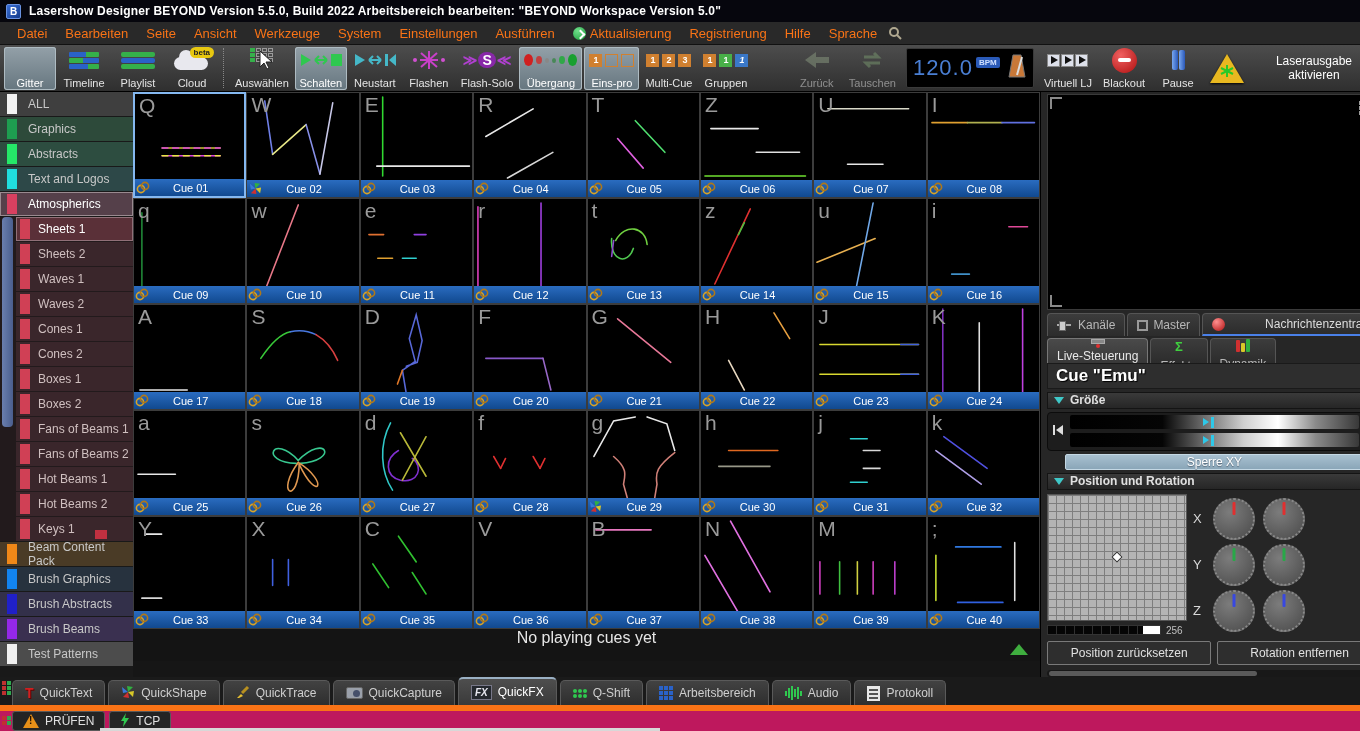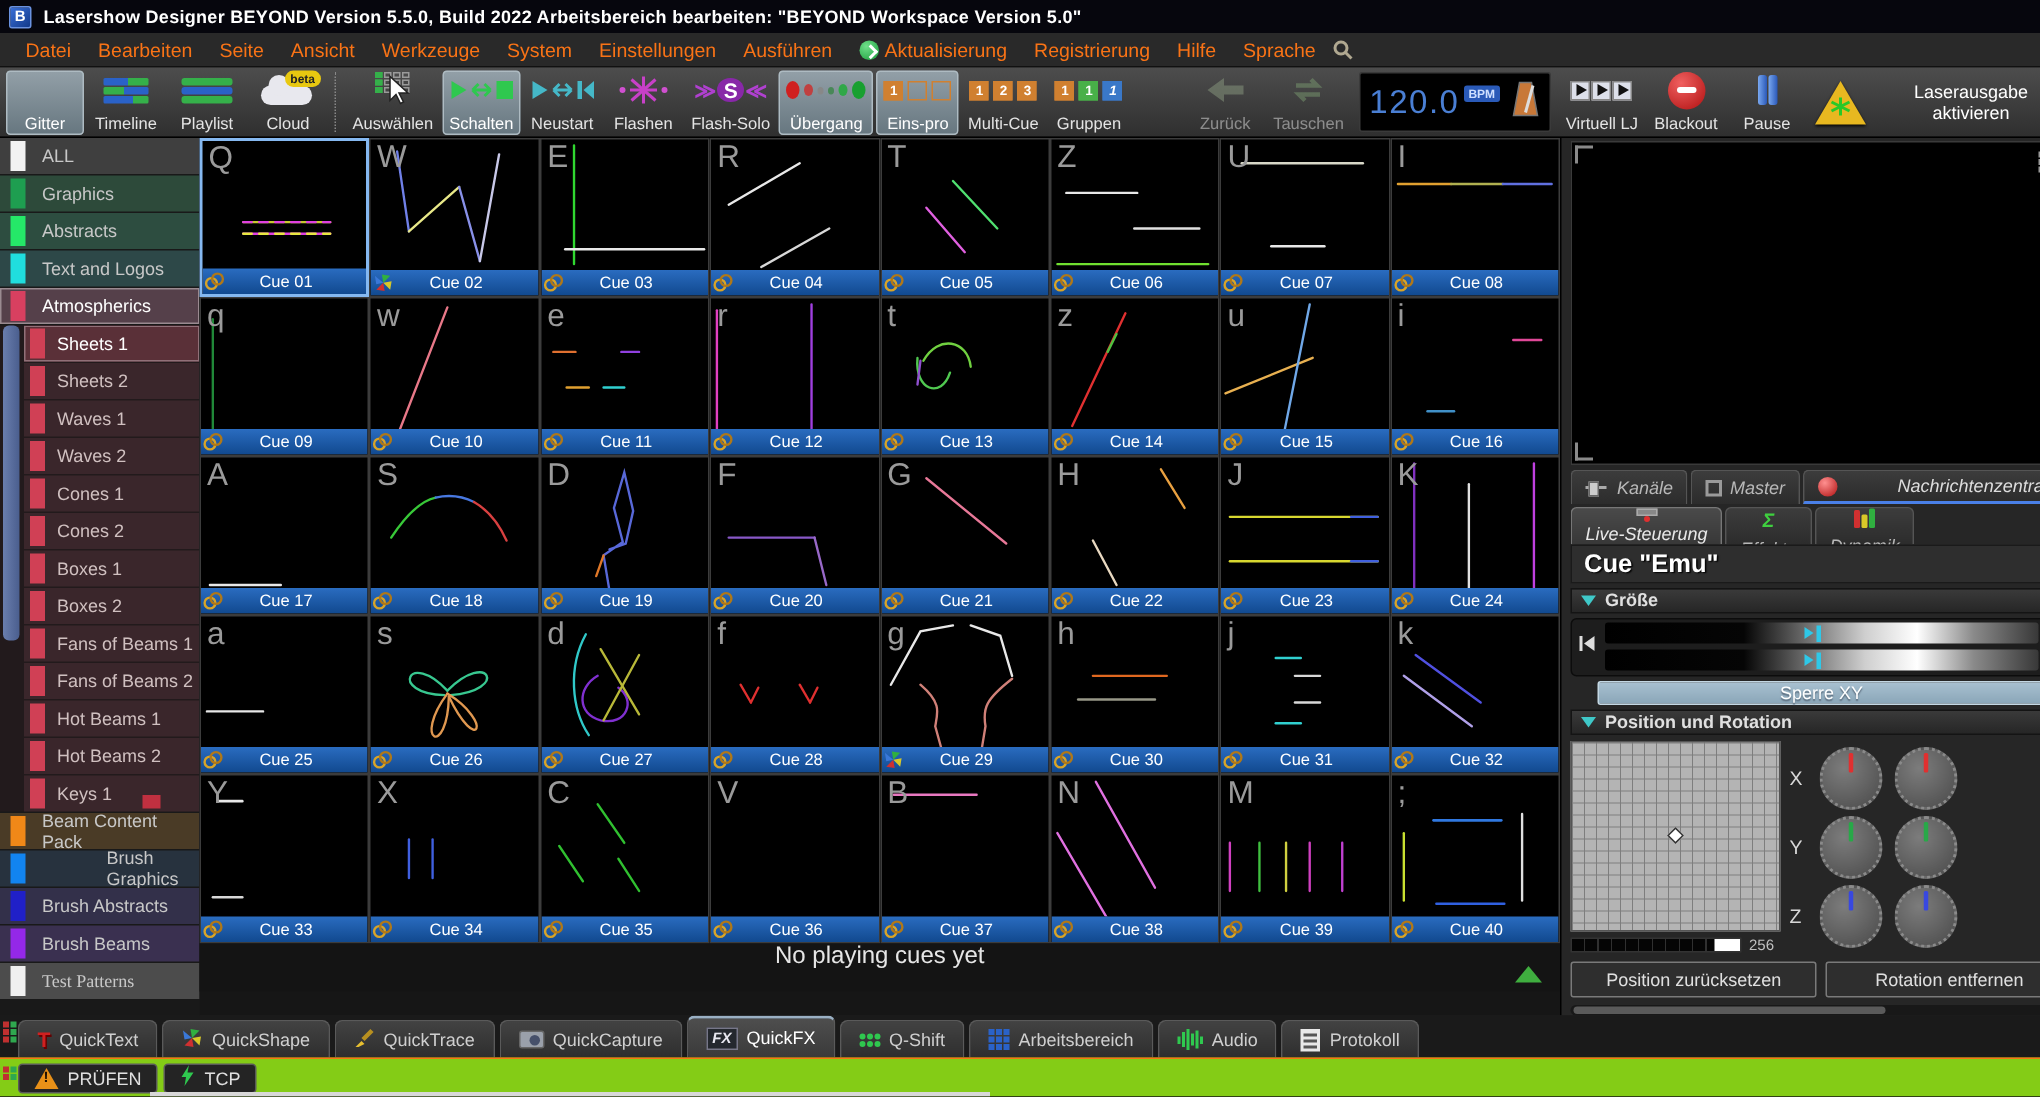--- a/index.html
+++ b/index.html
@@ -94,21 +94,21 @@
   .rp-content { flex:1 1 auto; display:flex; flex-direction:column; padding:2px 2px 0 6px; overflow:hidden; }
   .preview { height:216px; flex:0 0 216px; background:#000; border:1px solid #3a3a3a; position:relative; margin-bottom:3px; }
   .pv-corner { position:absolute; width:12px; height:12px; border-color:#8a8a8a; border-style:solid; border-width:0; }
   .pv-tl { left:2px; top:2px; border-left-width:2px; border-top-width:2px; }
   .pv-tr { right:2px; top:2px; border-right-width:2px; border-top-width:2px; }
   .pv-bl { left:2px; bottom:2px; border-left-width:2px; border-bottom-width:2px; }
   .pv-br { right:2px; bottom:2px; border-right-width:2px; border-bottom-width:2px; }
   .pv-grid-ic { position:absolute; right:8px; top:6px; display:grid; grid-template-columns:repeat(3,4px); grid-auto-rows:4px; gap:1px; }
   .pv-grid-ic i { background:#9a9a9a; }
   .rp-tabs { display:flex; gap:2px; }
-  .rp-tab { background:linear-gradient(#3c3c3c,#2c2c2c); border:1px solid #555; border-bottom:none; border-radius:4px 4px 0 0; color:#b8b8b8; font-size:12px; display:flex; align-items:center; gap:5px; padding:0 9px; height:23px;font-style:italic; }
+  .rp-tab { background:linear-gradient(#3c3c3c,#2c2c2c); border:1px solid #555; border-bottom:none; border-radius:4px 4px 0 0; color:#b8b8b8; font-size:12px; display:flex; align-items:center; gap:5px; padding:0 9px; height:23px; }
   .rp-tab.active-blue { border-bottom:2px solid #4a80e8; color:#ddd;gap:40px; }
   .rp-tab.active-raise { background:linear-gradient(#4a4a4a,#383838); color:#e8e8e8; border-color:#777; height:26px; }
   .rp-tabs.mid { margin-top:2px; }
   .rp-tabs.mid .rp-tab { height:25px;flex-direction:column; }
   .ic-slider { width:16px; height:10px; position:relative; }
   .ic-slider::before { content:""; position:absolute; left:0; right:2px; top:4px; height:2px; background:#aaa; }
   .ic-slider::after { content:""; position:absolute; left:2px; top:1px; width:5px; height:8px; background:#ccc; border:1px solid #666; }
   .ic-square { width:11px; height:11px; border:2px solid #9a9a9a; }
   .ic-sphere-red { width:13px; height:13px; border-radius:50%; background:radial-gradient(circle at 35% 30%,#ff9090,#b01010); }
   .ic-live { width:14px; height:14px; background:#888; border:1px solid #aaa; position:relative; }
@@ -168,21 +168,21 @@
   .ic-audio { display:flex; align-items:center; gap:1px; }
   .ic-audio i { width:2px; background:#2fc84f; }
   .ic-doc { width:13px; height:15px; background:#e8e8e8; position:relative; }
   .ic-doc::before { content:""; position:absolute; left:2px; top:3px; right:2px; height:2px; background:#555; box-shadow:0 4px 0 #555, 0 8px 0 #555; }
   .ic-cam { width:17px; height:12px; background:#9aa0aa; border:1px solid #666; border-radius:2px; position:relative; }
   .ic-cam::before { content:""; position:absolute; right:2px; top:2px; width:7px; height:7px; border-radius:50%; background:#46506a; }
   .dock-dots { position:absolute; left:2px; top:4px; display:grid; grid-template-columns:repeat(2,4px); grid-auto-rows:4px; gap:1px; }
   .dock-dots i:nth-child(odd){ background:#c03030; } .dock-dots i:nth-child(even){ background:#2fa84f; }
 
   
-  .statusbar { height:26px; flex:0 0 26px; background:#84cc16; border-top:1px solid #f97316; display:flex; align-items:center; gap:4px; padding:0 15px 0 12px; position:relative; }
+  .statusbar { height:26px; flex:0 0 26px; background:#be185d; border-top:6px solid #f97316; display:flex; align-items:center; gap:4px; padding:0 15px 0 12px; position:relative; }
   .sbtn { height:20px; border:1px solid #5a5a5a; border-radius:3px; background:#242424; color:#e0e0e0; font-size:12px; display:flex; align-items:center; gap:6px; padding:0 10px; }
   .warn-tri { width:0; height:0; border-left:8px solid transparent; border-right:8px solid transparent; border-bottom:14px solid #e89018; position:relative; }
   .warn-tri::after { content:"!"; position:absolute; left:-2px; top:1px; color:#201000; font-size:10px; font-weight:bold; }
   .bottom-scroll { position:absolute; bottom:0; left:100px; width:560px; height:3px; background:#d8d8d8; }
 </style>
 </head>
 <body>
 
 <div id="app">
 
@@ -532,33 +532,33 @@
             <span class="cat-chip" style="background: rgb(208, 64, 85);"></span>
             <span class="cat-label">Keys 1</span>
           </div>
           <div class="sub-scroll"></div>
           <div class="sub-hthumb"></div>
         </div>
         <div class="cat-item" style="background: rgb(74, 59, 38);">
           <span class="cat-chip" style="background: rgb(240, 136, 24);"></span>
           <span class="cat-label">Beam Content Pack</span>
         </div>
-        <div class="cat-item" style="background: rgb(39, 50, 62); padding-left: 43px;">
+        <div class="cat-item" style="background: rgb(39, 50, 62);">
           <span class="cat-chip" style="background: rgb(18, 132, 240);"></span>
           <span class="cat-label">Brush Graphics</span>
         </div>
         <div class="cat-item" style="background: rgb(51, 48, 74);">
           <span class="cat-chip" style="background: rgb(32, 32, 200);"></span>
           <span class="cat-label">Brush Abstracts</span>
         </div>
         <div class="cat-item" style="background: rgb(58, 48, 80);">
           <span class="cat-chip" style="background: rgb(148, 40, 232);"></span>
           <span class="cat-label">Brush Beams</span>
         </div>
-        <div class="cat-item" style="background: rgb(76, 76, 76); font-family: Liberation Serif, serif;">
+        <div class="cat-item" style="background: rgb(76, 76, 76);">
           <span class="cat-chip" style="background: rgb(240, 240, 240);"></span>
           <span class="cat-label">Test Patterns</span>
         </div>
       </div>
 
     <div class="gridwrap">
       <div class="cuegrid" id="cuegrid">
           <div class="cue-cell selected">
             <span class="cue-key">Q</span>
             <svg class="cue-art" viewBox="0 0 113 88" preserveAspectRatio="none">

